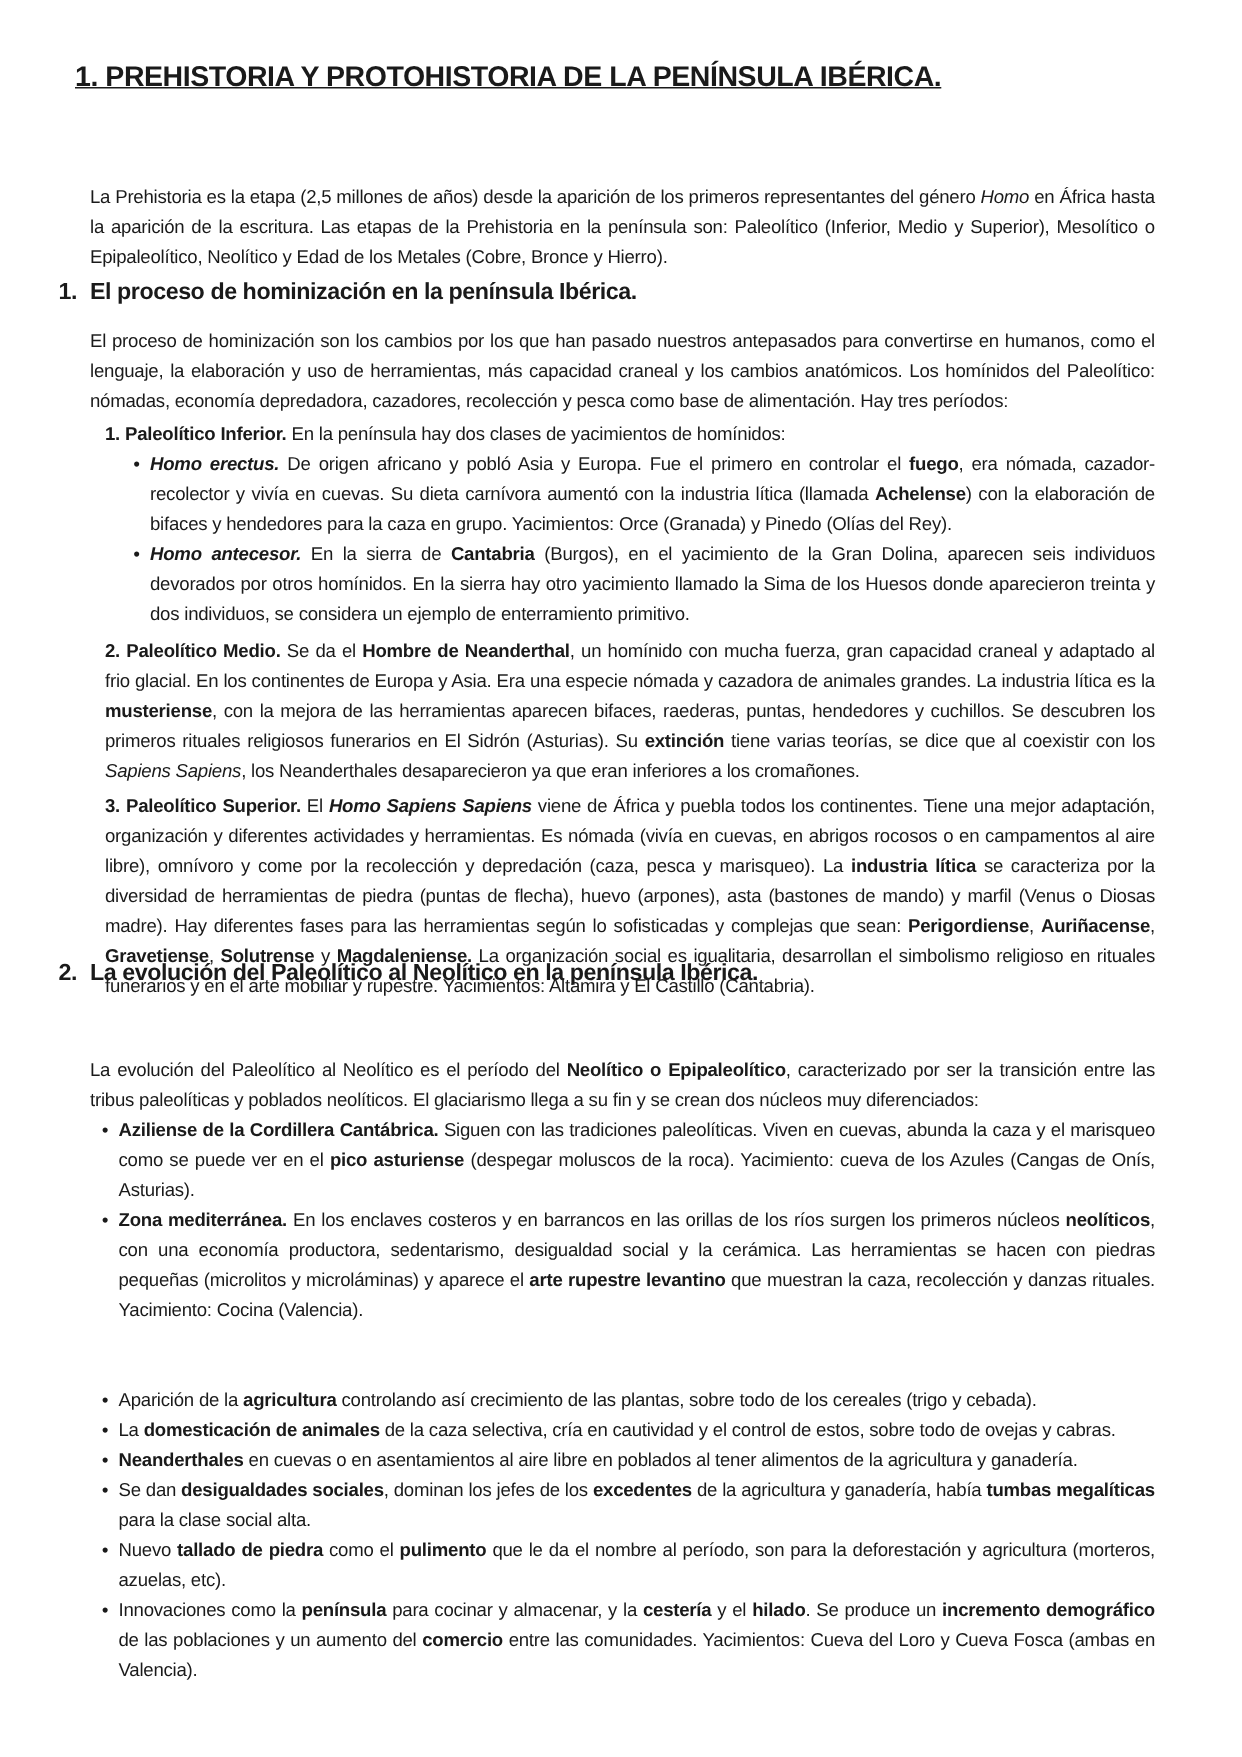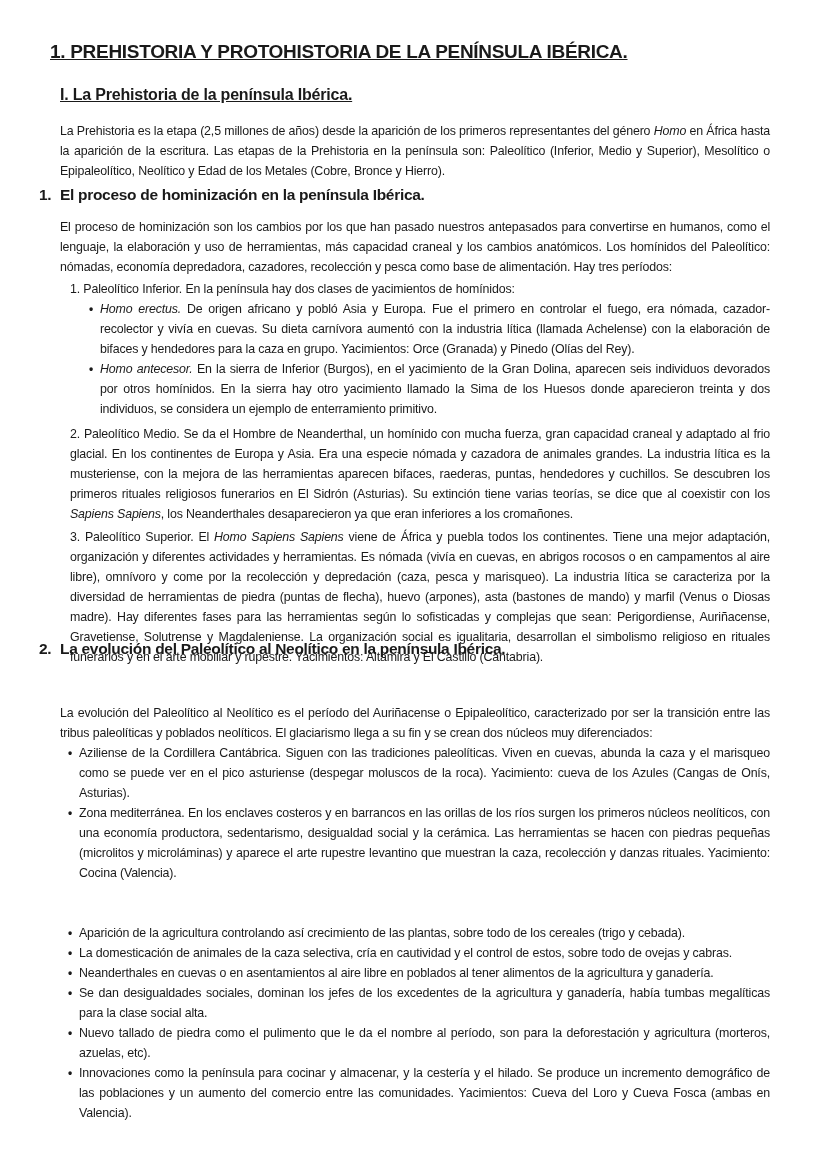--- a/index.html
+++ b/index.html
@@ -26,60 +26,59 @@
   .h3 .num { display: inline-block; width: 21px; }
   .para {
     position: absolute; font-size: 12.4px; line-height: 20px;
     text-align: justify; letter-spacing: -0.15px;
   }
   .para.last-left { text-align-last: left; }
   .bullet { position: absolute; font-size: 12.4px; line-height: 20px; text-align: justify; letter-spacing: -0.15px; }
   .bullet .dot {
     position: absolute; left: -11px; top: 0; font-weight: bold; font-size: 12px;
   }
-  b { font-weight: normal; }
+  b { font-weight: bold; }
   i { font-style: italic; margin-top: 47px; }
 </style>
 </head>
 <body>
 
 <div class="page">
 
   <div class="h1">1. PREHISTORIA Y PROTOHISTORIA DE LA PENÍNSULA IBÉRICA.</div>
-  <div class="h2">I. La Prehistoria de la península Ibérica.</div>
 
   <div class="para last-left" style="left:60px; top:121px; width:710px;">La Prehistoria es la etapa (2,5 millones de años) desde la aparición de los primeros representantes del género <i>Homo</i> en África hasta la aparición de la escritura. Las etapas de la Prehistoria en la península son: Paleolítico (Inferior, Medio y Superior), Mesolítico o Epipaleolítico, Neolítico y Edad de los Metales (Cobre, Bronce y Hierro).</div>
 
   <div class="h3" style="top:186px;">
     <span class="num">1.</span><span>El proceso de hominización en la península Ibérica.</span>
   </div>
 
   <div class="para last-left" style="left:60px; top:217px; width:710px;">El proceso de hominización son los cambios por los que han pasado nuestros antepasados para convertirse en humanos, como el lenguaje, la elaboración y uso de herramientas, más capacidad craneal y los cambios anatómicos. Los homínidos del Paleolítico: nómadas, economía depredadora, cazadores, recolección y pesca como base de alimentación. Hay tres períodos:</div>
 
   <div class="para last-left" style="left:70px; top:279px; width:700px;"><b>1. Paleolítico Inferior.</b> En la península hay dos clases de yacimientos de homínidos:</div>
 
   <div class="bullet" style="left:100px; top:299px; width:670px; text-align-last:left;">
     <span class="dot">•</span>
     <span><b><i>Homo erectus.</i></b> De origen africano y pobló Asia y Europa. Fue el primero en controlar el <b>fuego</b>, era nómada, cazador-recolector y vivía en cuevas. Su dieta carnívora aumentó con la industria lítica (llamada <b>Achelense</b>) con la elaboración de bifaces y hendedores para la caza en grupo. Yacimientos: Orce (Granada) y Pinedo (Olías del Rey).</span>
   </div>
 
   <div class="bullet" style="left:100px; top:359px; width:670px; text-align-last:left;">
     <span class="dot">•</span>
-    <span><b><i>Homo antecesor.</i></b> En la sierra de <b>Inferior</b> (Burgos), en el yacimiento de la Gran Dolina, aparecen seis individuos devorados por otros homínidos. En la sierra hay otro yacimiento llamado la Sima de los Huesos donde aparecieron treinta y dos individuos, se considera un ejemplo de enterramiento primitivo.</span>
+    <span><b><i>Homo antecesor.</i></b> En la sierra de <b>Cantabria</b> (Burgos), en el yacimiento de la Gran Dolina, aparecen seis individuos devorados por otros homínidos. En la sierra hay otro yacimiento llamado la Sima de los Huesos donde aparecieron treinta y dos individuos, se considera un ejemplo de enterramiento primitivo.</span>
   </div>
 
   <div class="para last-left" style="left:70px; top:424px; width:700px;"><b>2. Paleolítico Medio.</b> Se da el <b>Hombre de Neanderthal</b>, un homínido con mucha fuerza, gran capacidad craneal y adaptado al frio glacial. En los continentes de Europa y Asia. Era una especie nómada y cazadora de animales grandes. La industria lítica es la <b>musteriense</b>, con la mejora de las herramientas aparecen bifaces, raederas, puntas, hendedores y cuchillos. Se descubren los primeros rituales religiosos funerarios en El Sidrón (Asturias). Su <b>extinción</b> tiene varias teorías, se dice que al coexistir con los <i>Sapiens Sapiens</i>, los Neanderthales desaparecieron ya que eran inferiores a los cromañones.</div>
 
   <div class="para last-left" style="left:70px; top:527px; width:700px;"><b>3. Paleolítico Superior.</b> El <b><i>Homo Sapiens Sapiens</i></b> viene de África y puebla todos los continentes. Tiene una mejor adaptación, organización y diferentes actividades y herramientas. Es nómada (vivía en cuevas, en abrigos rocosos o en campamentos al aire libre), omnívoro y come por la recolección y depredación (caza, pesca y marisqueo). La <b>industria lítica</b> se caracteriza por la diversidad de herramientas de piedra (puntas de flecha), huevo (arpones), asta (bastones de mando) y marfil (Venus o Diosas madre). Hay diferentes fases para las herramientas según lo sofisticadas y complejas que sean: <b>Perigordiense</b>, <b>Auriñacense</b>, <b>Gravetiense</b>, <b>Solutrense</b> y <b>Magdaleniense.</b> La organización social es igualitaria, desarrollan el simbolismo religioso en rituales funerarios y en el arte mobiliar y rupestre. Yacimientos: Altamira y El Castillo (Cantabria).</div>
 
   <div class="h3" style="top:640px;">
     <span class="num">2.</span><span>La evolución del Paleolítico al Neolítico en la península Ibérica.</span>
   </div>
 
-  <div class="para last-left" style="left:60px; top:703px; width:710px;">La evolución del Paleolítico al Neolítico es el período del <b>Auriñacense o Epipaleolítico</b>, caracterizado por ser la transición entre las tribus paleolíticas y poblados neolíticos. El glaciarismo llega a su fin y se crean dos núcleos muy diferenciados:</div>
+  <div class="para last-left" style="left:60px; top:703px; width:710px;">La evolución del Paleolítico al Neolítico es el período del <b>Neolítico o Epipaleolítico</b>, caracterizado por ser la transición entre las tribus paleolíticas y poblados neolíticos. El glaciarismo llega a su fin y se crean dos núcleos muy diferenciados:</div>
 
   <div class="bullet" style="left:79px; top:743px; width:691px; text-align-last:left;">
     <span class="dot">•</span>
     <span><b>Aziliense de la Cordillera Cantábrica.</b> Siguen con las tradiciones paleolíticas. Viven en cuevas, abunda la caza y el marisqueo como se puede ver en el <b>pico asturiense</b> (despegar moluscos de la roca). Yacimiento: cueva de los Azules (Cangas de Onís, Asturias).</span>
   </div>
 
   <div class="bullet" style="left:79px; top:803px; width:691px; text-align-last:left;">
     <span class="dot">•</span>
     <span><b>Zona mediterránea.</b> En los enclaves costeros y en barrancos en las orillas de los ríos surgen los primeros núcleos <b>neolíticos</b>, con una economía productora, sedentarismo, desigualdad social y la cerámica. Las herramientas se hacen con piedras pequeñas (microlitos y microláminas) y aparece el <b>arte rupestre levantino</b> que muestran la caza, recolección y danzas rituales. Yacimiento: Cocina (Valencia).</span>
   </div>

